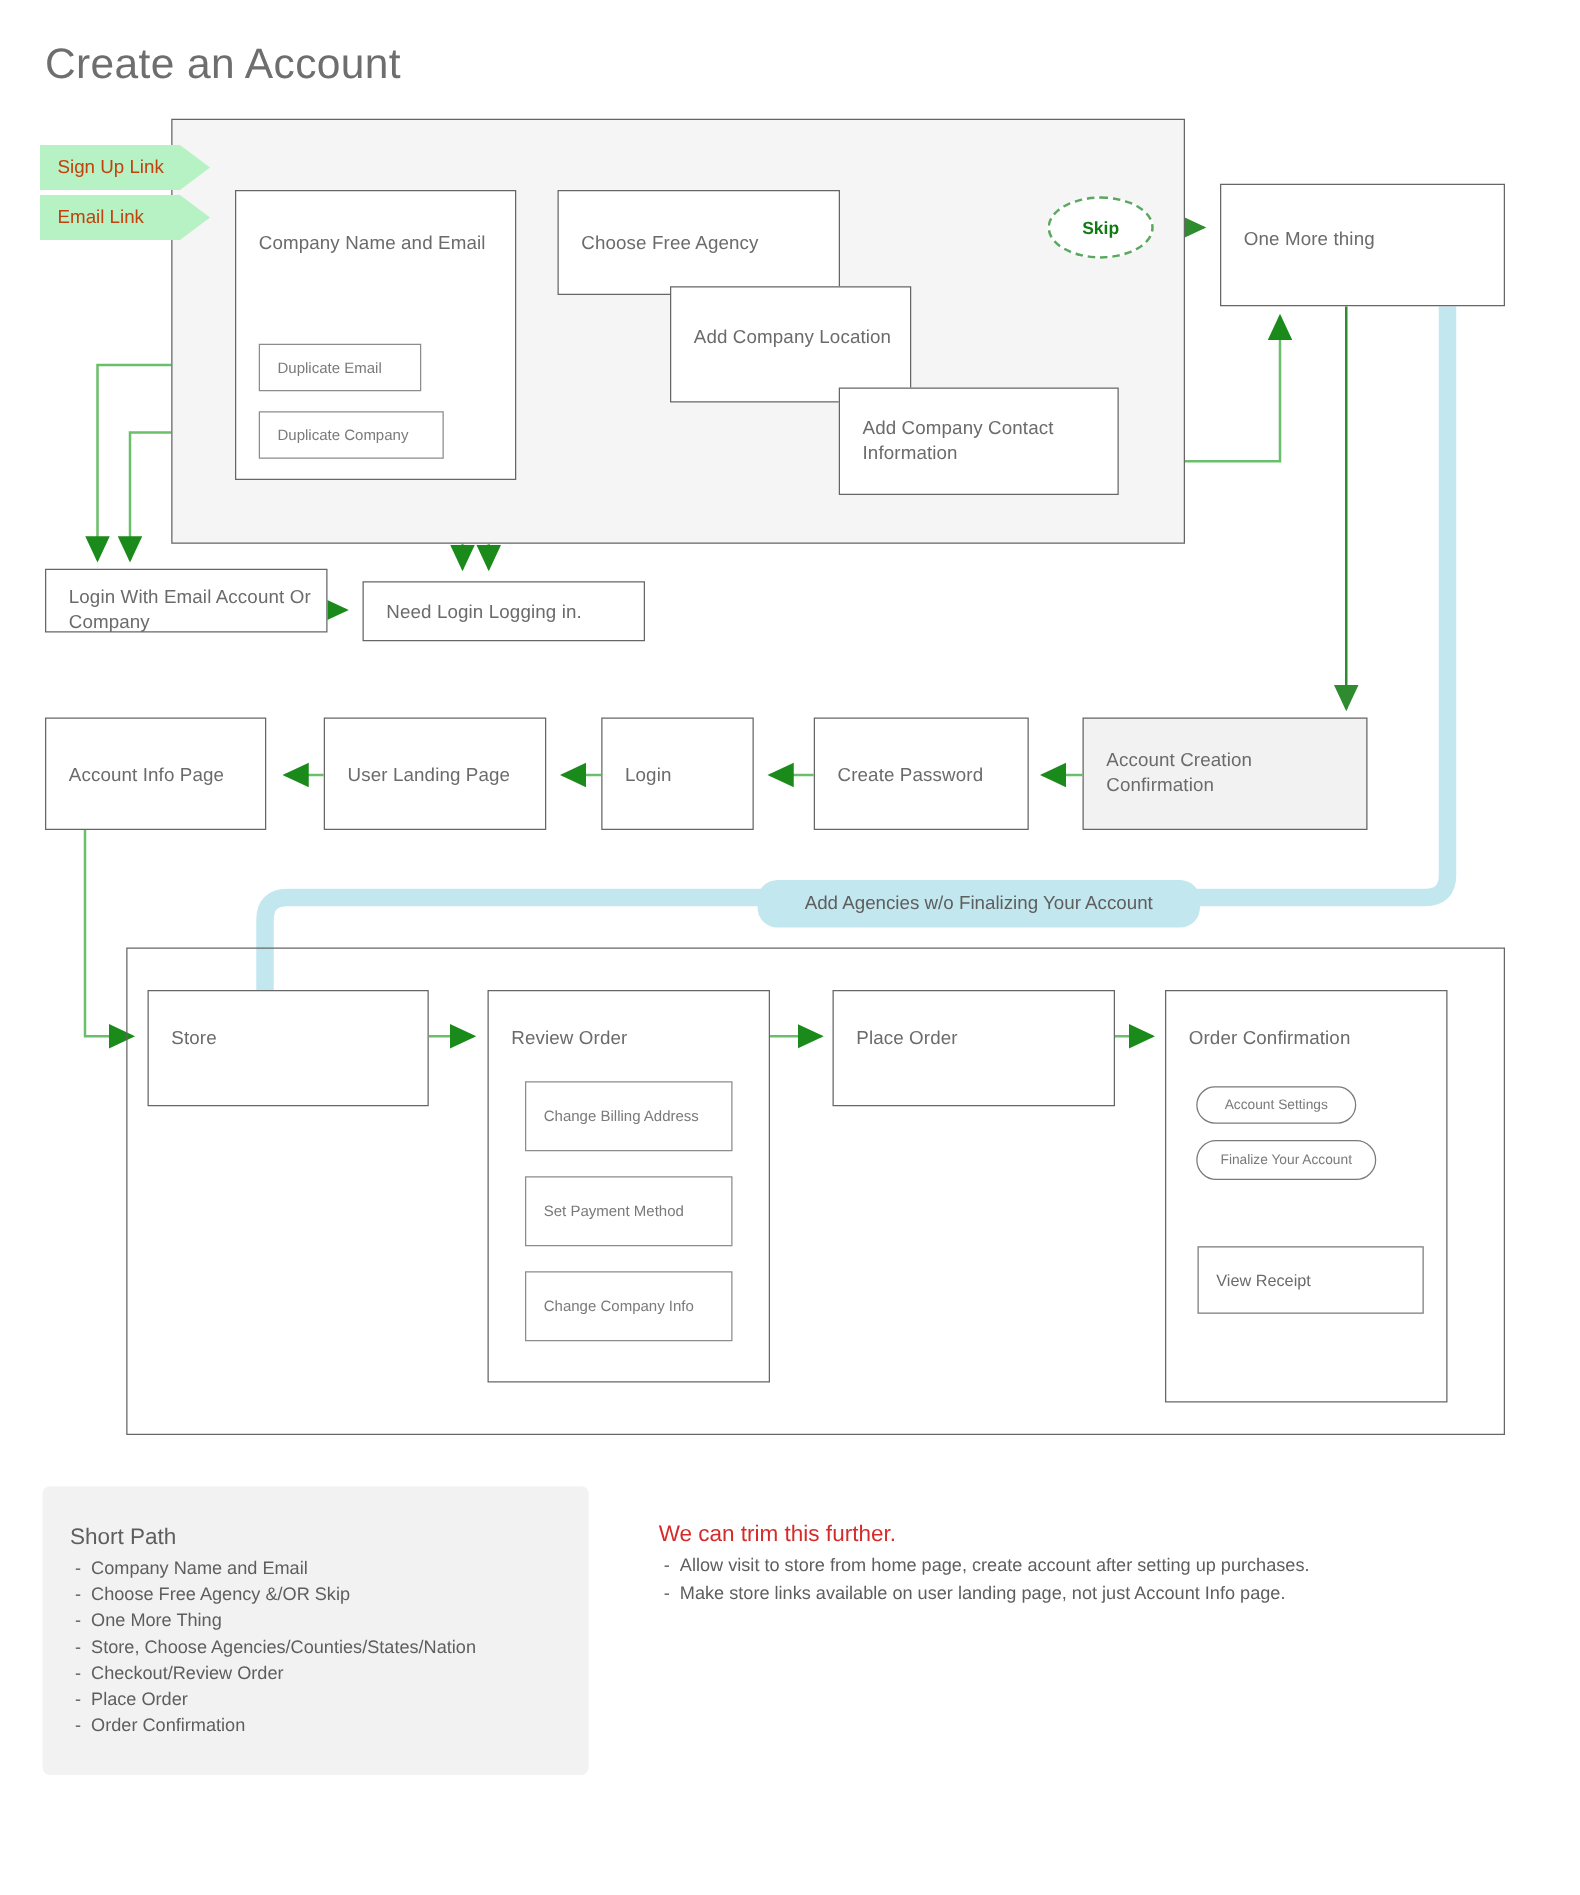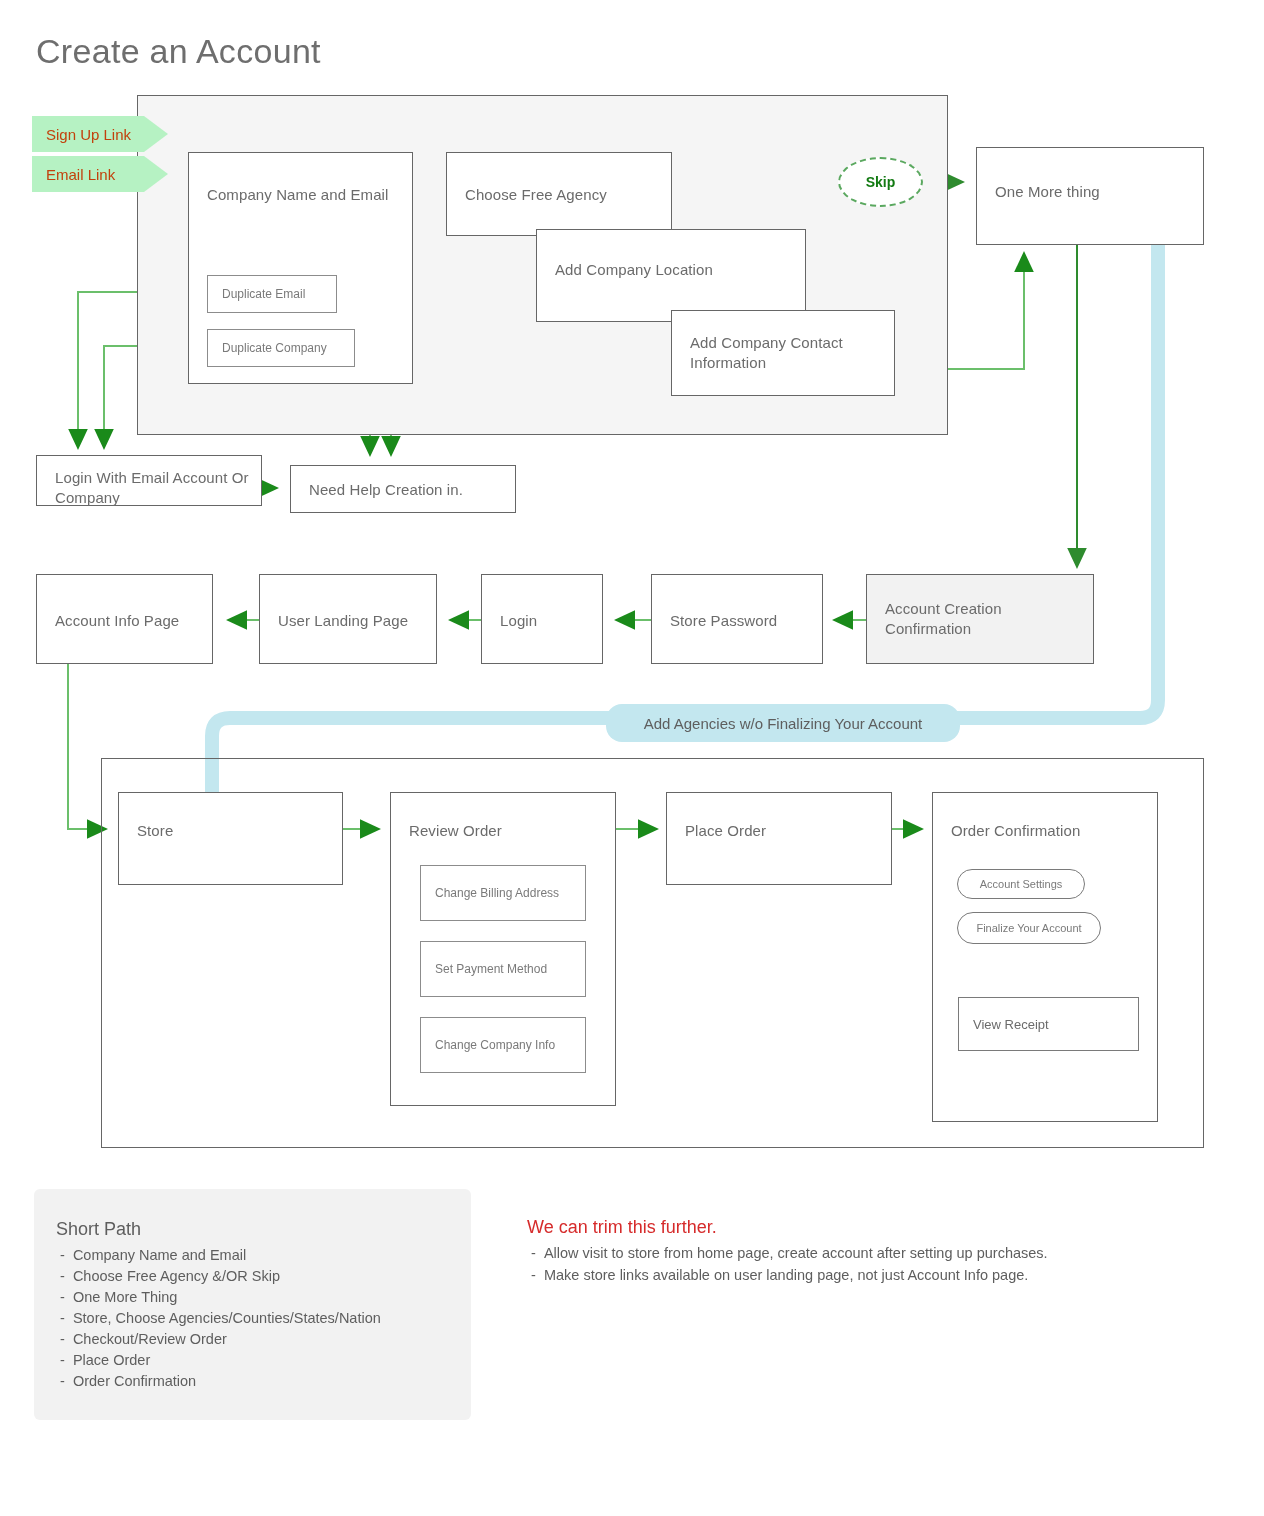--- a/index.html
+++ b/index.html
@@ -171,55 +171,55 @@
     </div>
     <div class="subbox" style="left:18px;top:176px;width:148px;height:38px;">
       <span class="slabel">Duplicate Company</span>
     </div>
   </div>
 
   <div class="node" style="left:446px;top:152px;width:226px;height:84px;">
     <span class="label" style="top:32px;">Choose Free Agency</span>
   </div>
 
-  <div class="node" style="left:536px;top:229px;width:270px;height:93px;">
+  <div class="node" style="left:536px;top:229px;width:193px;height:93px;">
     <span class="label" style="top:30px;">Add Company Location</span>
   </div>
 
   <div class="node" style="left:671px;top:310px;width:224px;height:86px;">
     <span class="label" style="top:22px;">Add Company Contact Information</span>
   </div>
 
   <div class="skip-ellipse" style="left:838px;top:157px;width:85px;height:50px;">
     <span class="sklabel">Skip</span>
   </div>
 
   <div class="node" style="left:976px;top:147px;width:228px;height:98px;">
     <span class="label" style="top:34px;">One More thing</span>
   </div>
 
   <div class="node" style="left:36px;top:455px;width:226px;height:51px;">
     <span class="label" style="top:12px;">Login With Email Account Or Company</span>
   </div>
 
   <div class="node" style="left:290px;top:465px;width:226px;height:48px;">
-    <span class="label" style="top:14px;">Need Help Creation in.</span>
+    <span class="label" style="top:14px;">Need Login Logging in.</span>
   </div>
 
   <div class="node" style="left:36px;top:574px;width:177px;height:90px;">
     <span class="label" style="top:36px;">Account Info Page</span>
   </div>
   <div class="node" style="left:259px;top:574px;width:178px;height:90px;">
     <span class="label" style="top:36px;">User Landing Page</span>
   </div>
   <div class="node" style="left:481px;top:574px;width:122px;height:90px;">
     <span class="label" style="top:36px;">Login</span>
   </div>
   <div class="node" style="left:651px;top:574px;width:172px;height:90px;">
-    <span class="label" style="top:36px;">Store Password</span>
+    <span class="label" style="top:36px;">Create Password</span>
   </div>
   <div class="node" style="left:866px;top:574px;width:228px;height:90px;background:#f2f2f2;">
     <span class="label" style="top:24px;">Account Creation Confirmation</span>
   </div>
 
   <div class="banner" style="left:606px;top:704px;width:354px;height:38px;">
     <span class="blabel">Add Agencies w/o Finalizing Your Account</span>
   </div>
 
   <div class="group plain" style="left:101px;top:758px;width:1103px;height:390px;"></div>

